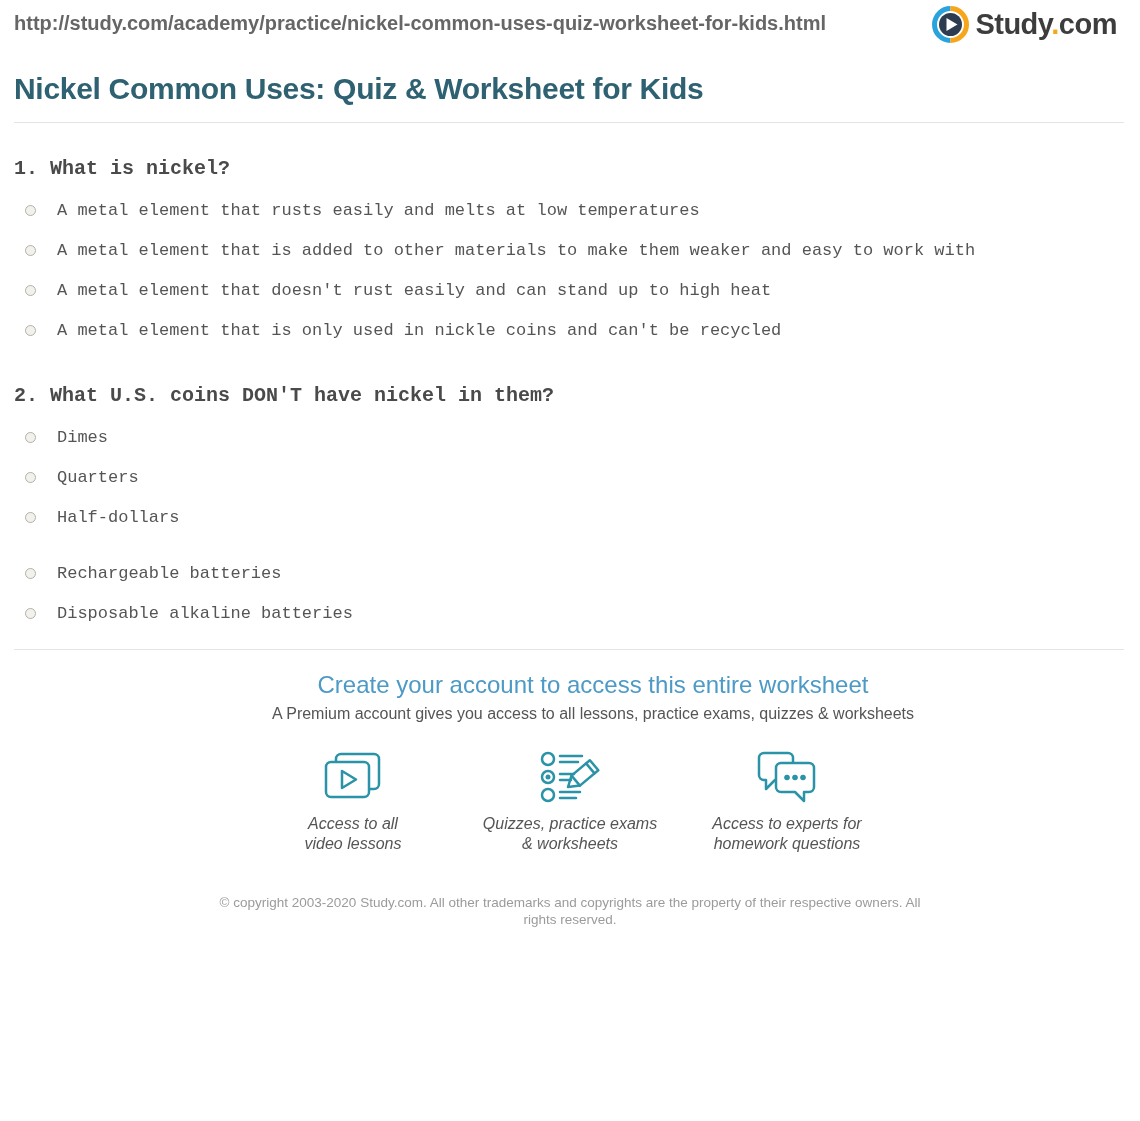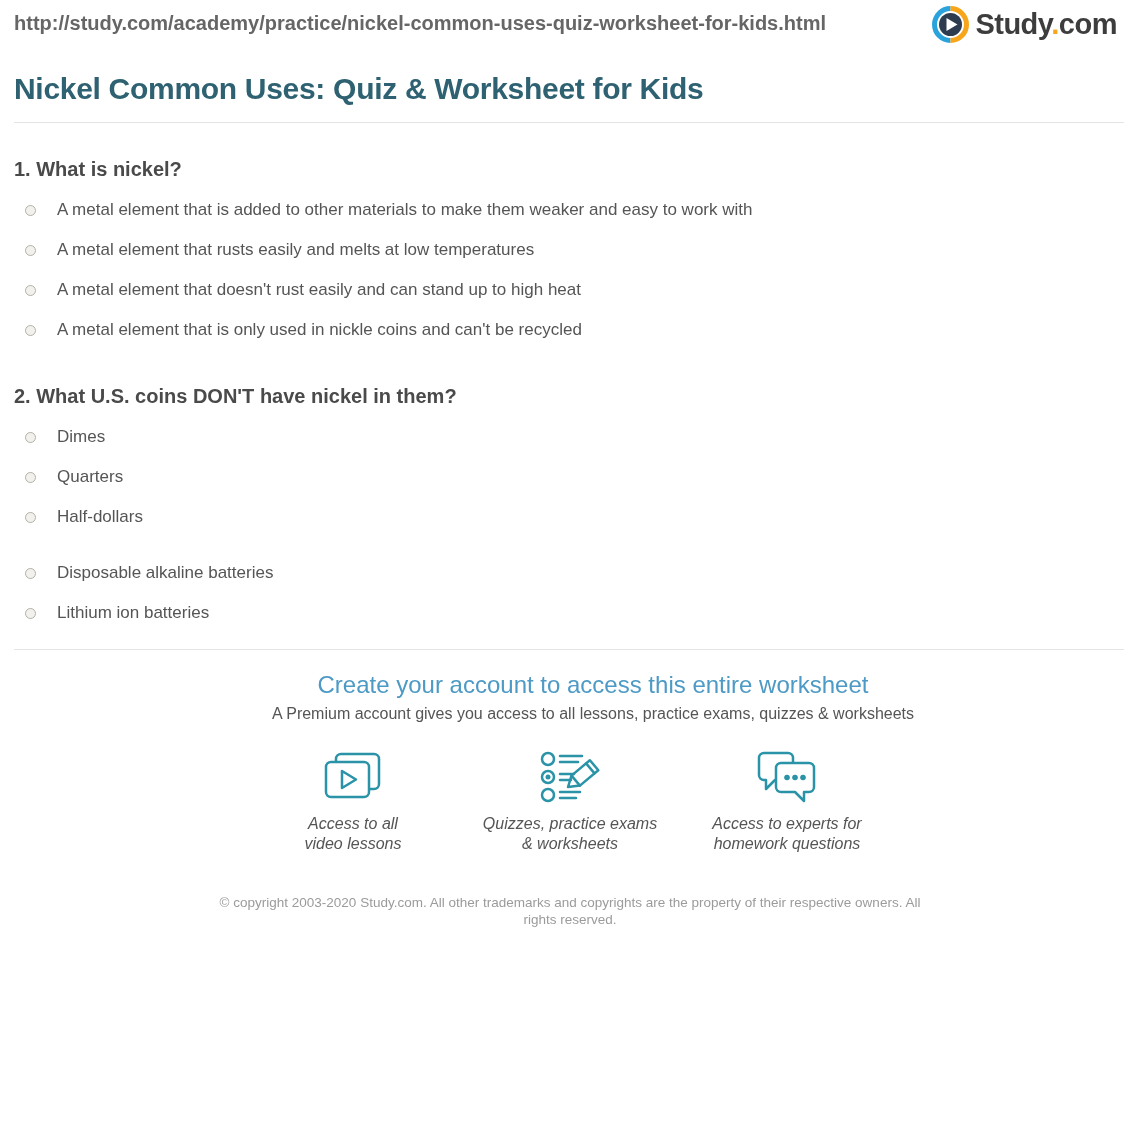--- a/index.html
+++ b/index.html
@@ -23,21 +23,21 @@
   h1.page-title {
     margin:16px 14px 16px 14px;
     font-size:30px; line-height:34px;
     font-weight:bold; color:#2e6171;
     letter-spacing:-0.3px;
   }
   hr.rule {
     border:none; border-top:1px solid #e4e4e4;
     margin:16px 16px 0 14px;
   }
-  .question { margin:16px 14px; }
+  .question { margin:16px 14px;font-family:Liberation Mono, monospace; }
   .question h2 {
     margin:33px 0 0 0;
     font-size:20px; line-height:26px;
     font-weight:bold; color:#4a4a4a;
   }
   .options { margin-top:8px; }
   .option {
     display:flex; align-items:center;
     height:40px; cursor:pointer;
   }
@@ -95,25 +95,25 @@
 </div>
 
 <h1 class="page-title">Nickel Common Uses: Quiz &amp; Worksheet for Kids</h1>
 <hr class="rule">
 
 <div class="question">
   <h2>1. What is nickel?</h2>
   <div class="options">
     <div class="option">
       <span class="radio"></span>
+      <span class="option-label">A metal element that rusts easily and melts at low temperatures</span>
+    </div>
+    <div class="option">
+      <span class="radio"></span>
       <span class="option-label">A metal element that is added to other materials to make them weaker and easy to work with</span>
-    </div>
-    <div class="option">
-      <span class="radio"></span>
-      <span class="option-label">A metal element that rusts easily and melts at low temperatures</span>
     </div>
     <div class="option">
       <span class="radio"></span>
       <span class="option-label">A metal element that doesn't rust easily and can stand up to high heat</span>
     </div>
     <div class="option">
       <span class="radio"></span>
       <span class="option-label">A metal element that is only used in nickle coins and can't be recycled</span>
     </div>
   </div>
@@ -134,25 +134,25 @@
       <span class="radio"></span>
       <span class="option-label">Half-dollars</span>
     </div>
   </div>
 </div>
 
 <div class="question">
   <div class="options">
     <div class="option">
       <span class="radio"></span>
+      <span class="option-label">Rechargeable batteries</span>
+    </div>
+    <div class="option">
+      <span class="radio"></span>
       <span class="option-label">Disposable alkaline batteries</span>
-    </div>
-    <div class="option">
-      <span class="radio"></span>
-      <span class="option-label">Lithium ion batteries</span>
     </div>
   </div>
 </div>
 
 <hr class="rule">
 
 <div class="cta">
   <h3 class="cta-title">Create your account to access this entire worksheet</h3>
   <div class="cta-subtitle">A Premium account gives you access to all lessons, practice exams, quizzes &amp; worksheets</div>
 </div>

